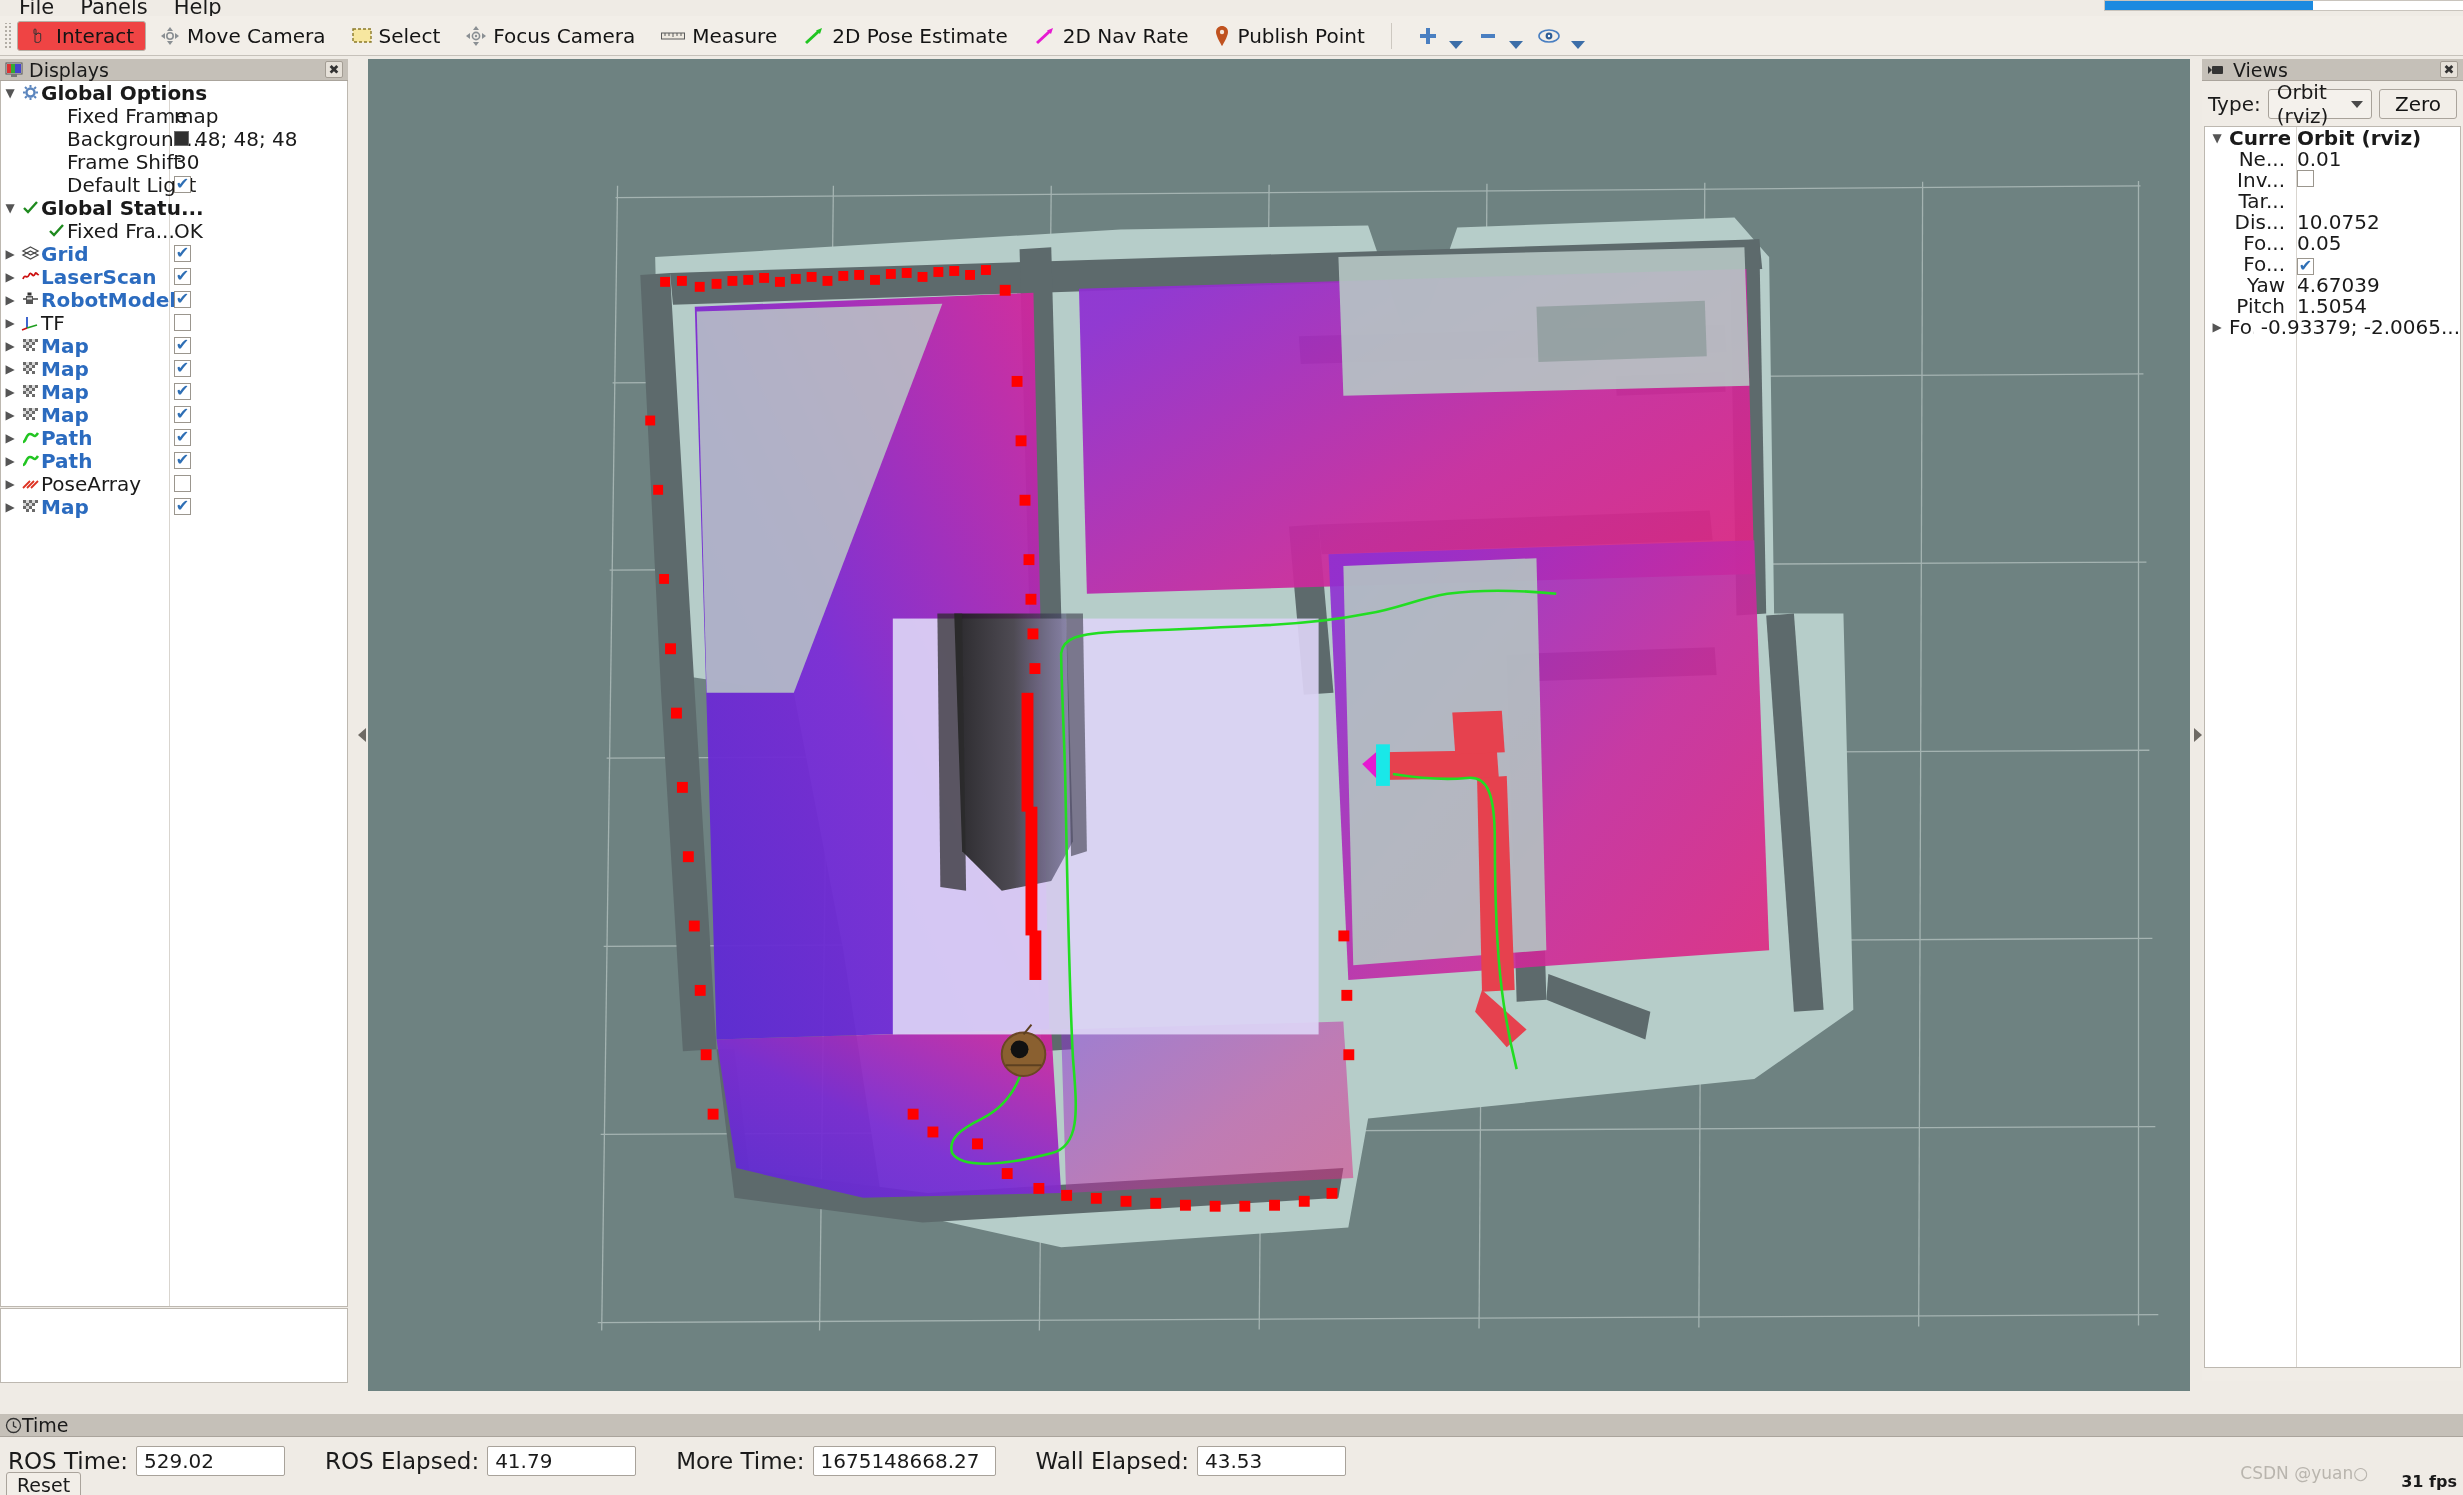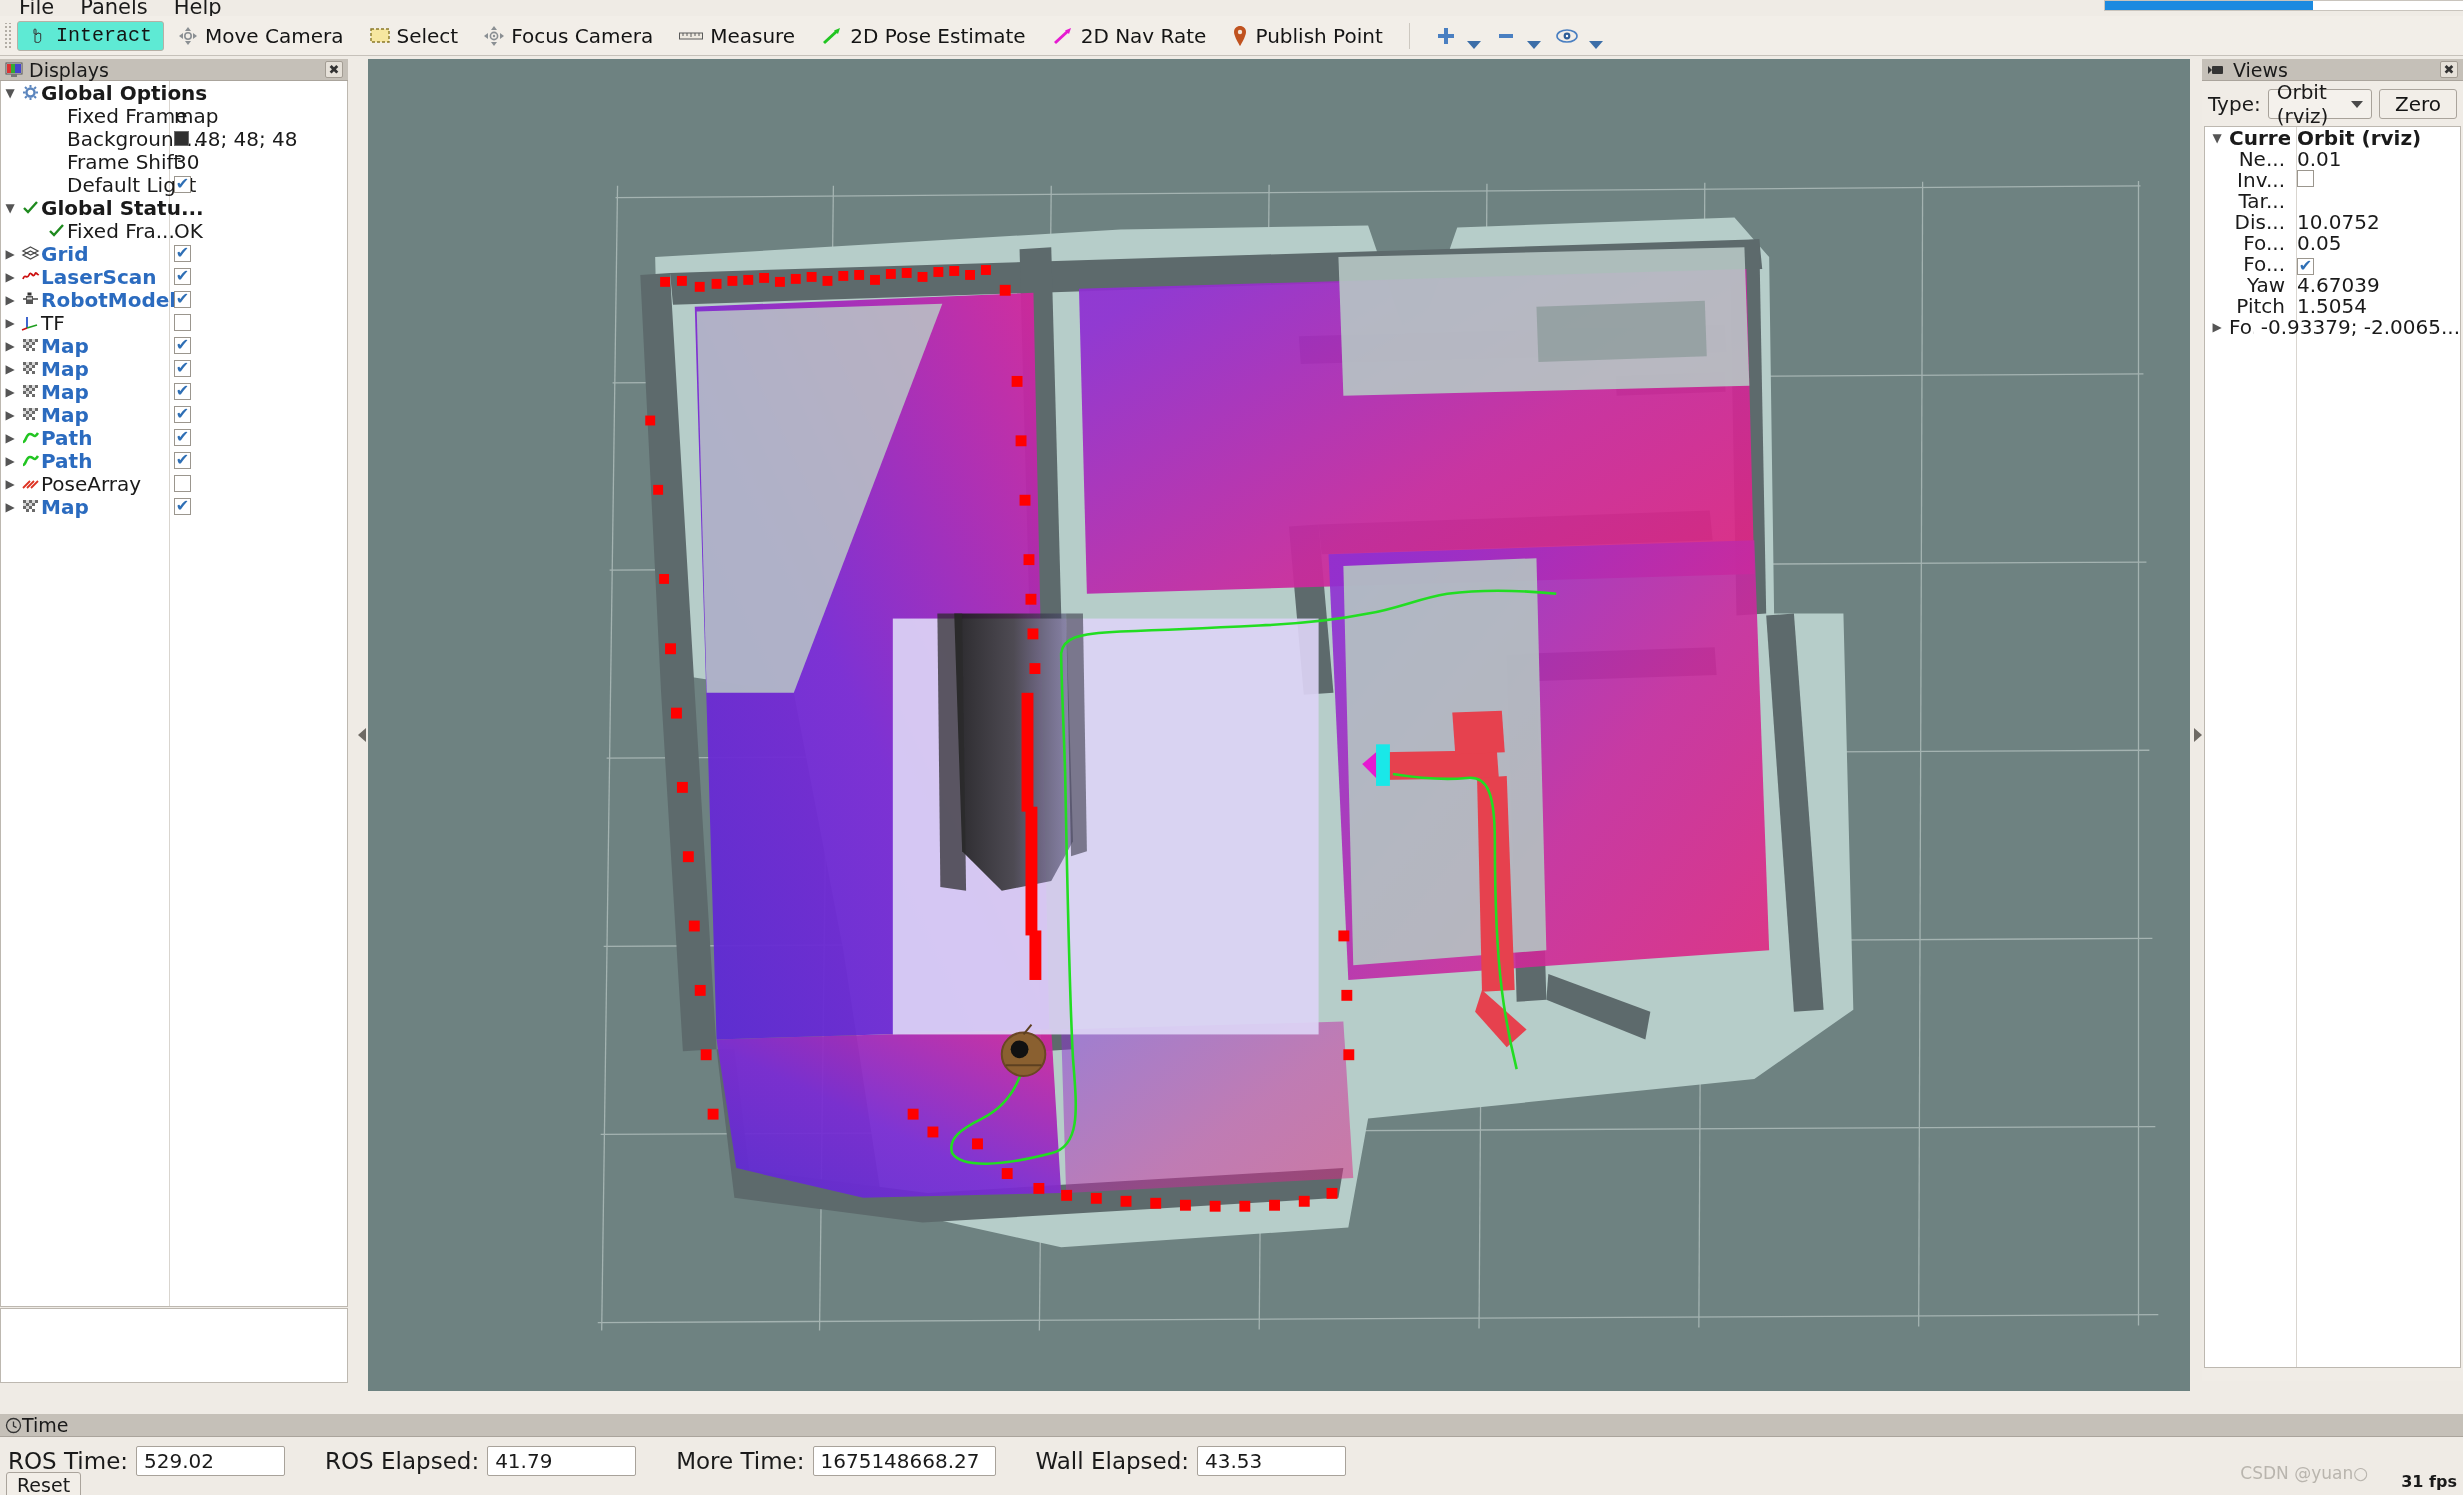--- a/index.html
+++ b/index.html
@@ -24,21 +24,21 @@
   .menubar .mi u { text-decoration:underline; }
 
   
   .toolbar { position:absolute; left:0; top:16px; width:2463px; height:40px;
              background:#f2eee8; border-bottom:1px solid #c6c1ba; display:flex; align-items:center; }
   .tb-grip { width:10px; height:26px; margin:0 4px 0 3px;
              background-image:radial-gradient(#b3aea6 1px, transparent 1px);
              background-size:4px 4px; background-position:1px 2px; }
   .tbtn { display:flex; align-items:center; gap:7px; height:30px; padding:0 11px; margin-right:2px;
           border:1px solid transparent; border-radius:3px; font-size:20px; color:#141414; white-space:nowrap; }
-  .tbtn.active { background:#5eead4; border:1px solid #b6b0a6;font-family:Liberation Mono, monospace; }
+  .tbtn.active { background:#ef4444; border:1px solid #b6b0a6; }
   .tb-sep { width:1px; height:26px; background:#cdc8c0; margin:0 14px 0 12px; }
   .tbtn.icononly { padding:0 10px; }
   .tb-arrow { width:0;height:0;border-left:7px solid transparent;border-right:7px solid transparent;
               border-top:8px solid #3c6ea8; position:relative; top:9px; left:-3px;}
 
   
   .panel-title { height:22px; background:#c5c0b8; display:flex; align-items:center;
                  padding:0 5px; font-size:19px; color:#1a1a1a; border-bottom:1px solid #aaa49c; }
   .panel-title .ptxt { margin-left:6px; font-weight:400; }
   .panel-close { margin-left:auto; width:18px; height:17px; background:#e6e1d9; border:1px solid #a39d94;

